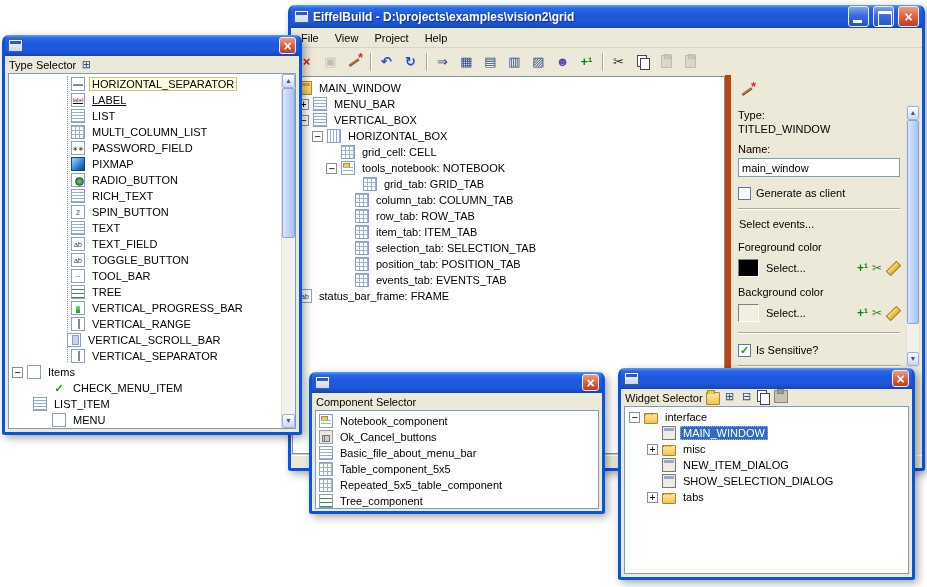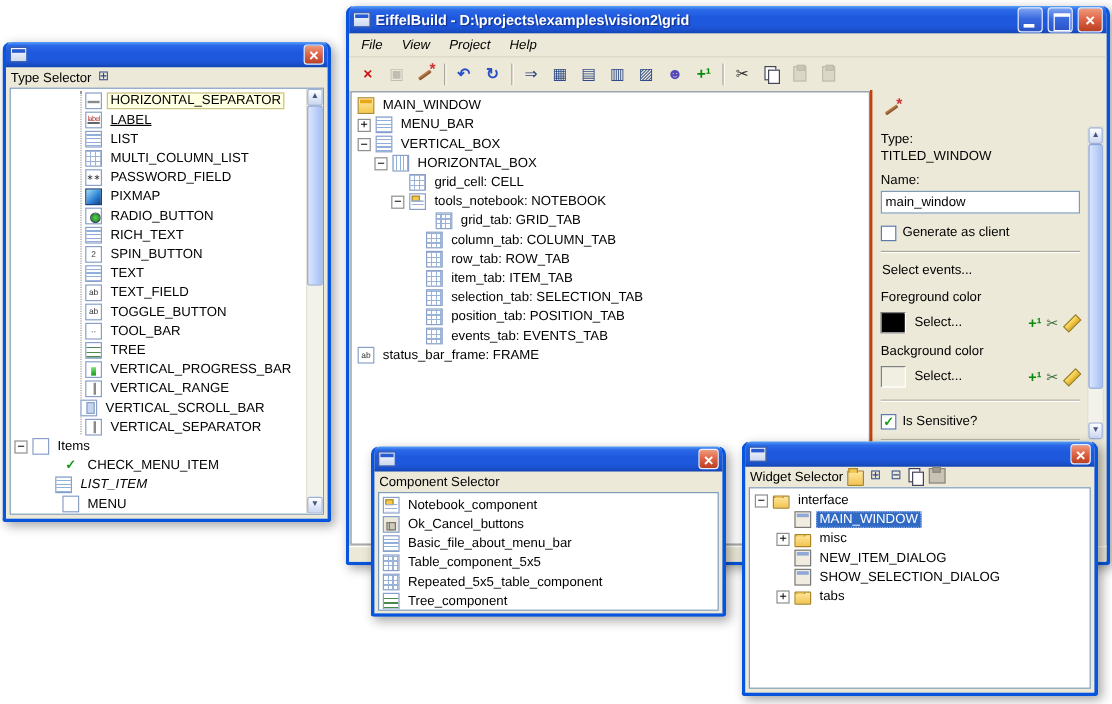--- a/index.html
+++ b/index.html
@@ -20,21 +20,21 @@
             display:flex; align-items:center; justify-content:center; color:#fff; }
   .tb-btn.sm { width:17px; height:17px; }
   .btn-minmax { background:linear-gradient(#7fa4f2,#3a6ae0 45%,#2a53c4); }
   .btn-close  { background:linear-gradient(#f09b7d,#e0674a 45%,#bb3f22); }
   .btn-close::before { content:"×"; font-weight:bold; font-size:14px; line-height:1; }
   .btn-min::before { content:""; position:absolute; left:4px; bottom:3px; width:9px; height:3px; background:#fff; }
   .btn-max::before { content:""; position:absolute; left:4px; top:4px; width:12px; height:11px; border:1px solid #fff; border-top:3px solid #fff; }
 
   
   .menubar { flex:none; height:20px; display:flex; align-items:center; padding:0 2px; background:#ece9d8; border-bottom:1px solid #d8d4c4; }
-  .menu-item { padding:2px 8px;font-style:italic; }
+  .menu-item { padding:2px 8px; }
   .toolbar { flex:none; height:27px; display:flex; align-items:center; padding:0 4px; gap:1px; background:#ece9d8; }
   .tbi { width:23px; height:22px; display:flex; align-items:center; justify-content:center; font-size:13px; border-radius:2px; }
   .tbi.dim { opacity:.45; }
   .tbsep { width:1px; height:18px; background:#aca899; box-shadow:1px 0 0 #fff; margin:0 3px; flex:none; }
 
   
   .glyph-wand { width:15px; height:15px; position:relative; display:inline-block; }
   .glyph-wand::before { content:""; position:absolute; left:1px; top:7px; width:12px; height:3px; border-radius:1px;
                         background:linear-gradient(#c8895a,#7d4b20); transform:rotate(-35deg); }
   .glyph-wand::after { content:"*"; position:absolute; right:-1px; top:-4px; color:#d03030; font-size:13px; font-weight:bold; }
@@ -93,21 +93,21 @@
   .ic-hline { background:#fff; border:1px solid #8aa0c8; }
   .ic-hline::before { content:""; position:absolute; top:6px; left:1px; right:1px; height:2px; background:#8a8a8a; }
   .ic-vscroll { background:#fff; border:1px solid #8aa0c8; }
   .ic-vscroll::before { content:""; position:absolute; left:4px; top:1px; bottom:1px; width:5px; background:#c6d4f0; border:1px solid #8aa0c8; }
   .ic-check { color:#159a15; font-size:11px; font-weight:bold; line-height:14px; }
   .ic-okbtn { background:#ece9d8; border:1px solid #8aa0c8; }
   .ic-okbtn::before { content:""; position:absolute; left:2px; top:4px; width:4px; height:5px; background:#cfcabA; border:1px solid #777; }
   .ic-okbtn::after  { content:""; position:absolute; right:2px; top:4px; width:4px; height:5px; background:#cfcaba; border:1px solid #777; }
 
   
-  .rpanel { flex:none; width:197px; background:#ece9d8; position:relative; padding:6px 22px 0 7px; border-left:2px solid #c2410c; }
+  .rpanel { flex:none; width:197px; background:#ece9d8; position:relative; padding:6px 22px 0 7px; border-left:6px solid #c2410c; }
   .pwand { margin:2px 0 8px 2px; }
   .plabel { line-height:13px; margin-top:1px; }
   .mt6 { margin-top:7px; } .mt8 { margin-top:9px; }
   .pinput { height:19px; width:100%; border:1px solid #7f9db9; background:#fff; font-family:"Liberation Sans",sans-serif;
             font-size:11px; padding:1px 3px; margin-top:2px; }
   .pinput.smallw { width:138px; margin-top:0; }
   .cbrow { display:flex; align-items:center; gap:5px; margin-top:9px; }
   .cb { width:13px; height:13px; flex:none; background:#fff; border:1px solid #5a7aa8; position:relative; }
   .cb.checked::before { content:"✓"; position:absolute; left:1px; top:-1px; color:#17a117; font-size:11px; font-weight:bold; }
   .divider { height:2px; margin:8px 0 2px 0; border-top:1px solid #aca899; border-bottom:1px solid #fff; }
@@ -138,21 +138,21 @@
   #panel-scroll .sb-thumb { height:88%; }
 
   
   .selector-header { flex:none; height:17px; display:flex; align-items:center; gap:3px; padding:1px 4px; }
   .hic { width:14px; height:13px; flex:none; font-size:11px; line-height:13px; text-align:center; color:#2f4a86; position:relative; }
   .hic.glyph-pages { height:13px; }
   .list-frame { flex:1; margin:0 3px 3px 3px; background:#fff; border:1px solid #7f9db9; display:flex; overflow:hidden; }
   .list-body { flex:1; position:relative; padding-top:2px; overflow:hidden; }
   .treeline { position:absolute; left:58px; top:2px; height:286px; border-left:1px dotted #9a9a9a; z-index:0; }
 
-  #win-type   { left:2px;   top:35px;  width:274px; height:400px; z-index:2; }
+  #win-type   { left:2px;   top:35px;  width:300px; height:400px; z-index:2; }
   #win-comp   { left:309px; top:372px; width:296px; height:142px; z-index:3; }
   #win-comp .list-frame { margin-bottom:2px; }
   #win-widget { left:618px; top:368px; width:297px; height:212px; z-index:4; }
 </style>
 </head>
 <body>
 
 <div class="xpwin" id="win-main">
   <div class="titlebar">
     <span class="app-icon"></span>
@@ -411,21 +411,21 @@
         </div>
         <div class="trow" style="padding-left: 3px;">
           <span class="expander">−</span>
           <span class="ic ic-box"></span>
           <span class="tlabel">Items</span>
         </div>
         <div class="trow" style="padding-left: 43px;">
           <span class="ic ic-check">✓</span>
           <span class="tlabel">CHECK_MENU_ITEM</span>
         </div>
-        <div class="trow" style="padding-left: 37px; font-style: italic;">
+        <div class="trow" style="padding-left: 24px;">
           <span class="ic ic-rows"></span>
           <span class="tlabel">LIST_ITEM</span>
         </div>
         <div class="trow" style="padding-left: 43px;">
           <span class="ic ic-box"></span>
           <span class="tlabel">MENU</span>
         </div>
       </div>
     <div class="vscroll" id="type-scroll">
       <div class="sb-btn up"></div>

